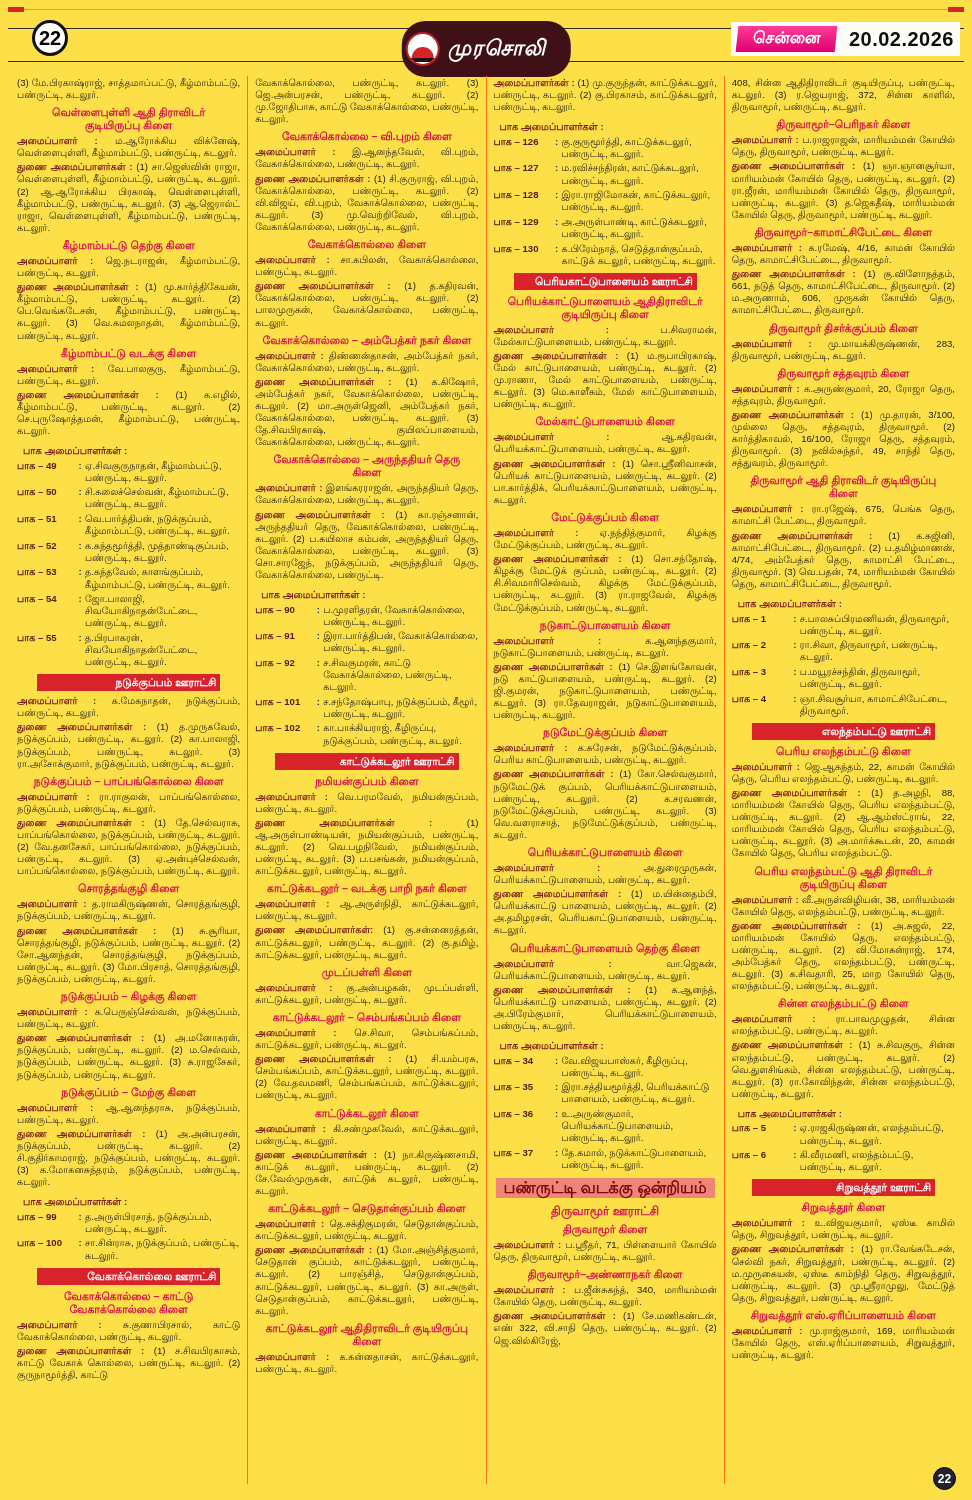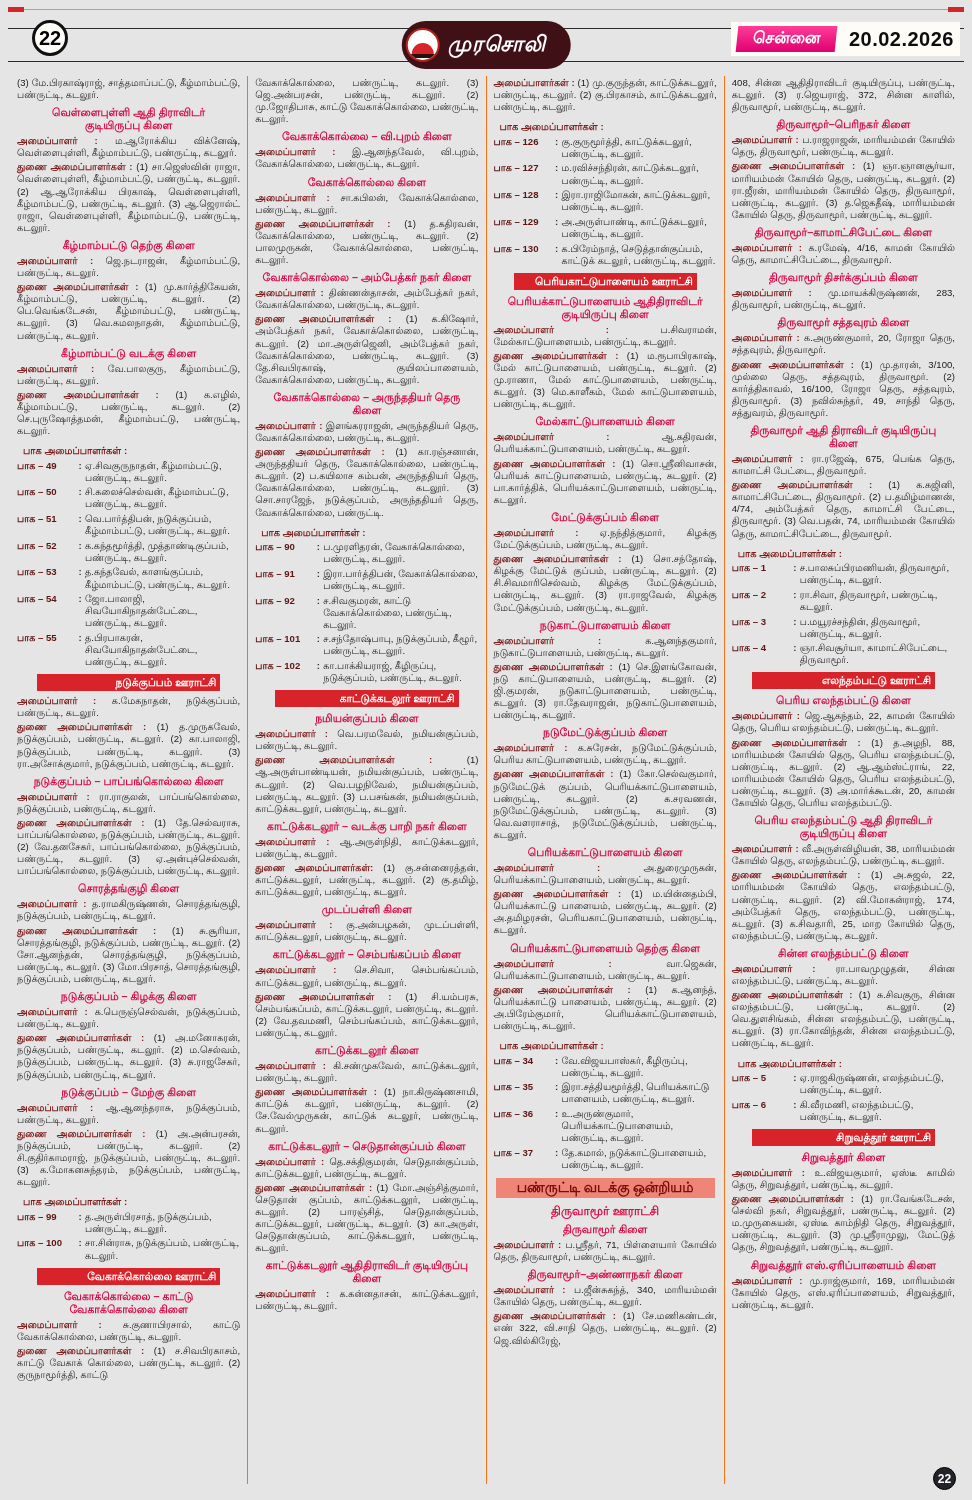--- a/index.html
+++ b/index.html
@@ -6,51 +6,51 @@
     --accent-red:#d8232a;
     --heading-pink:#d6114b;
     --label-maroon:#7c1f1d;
     --edition-magenta:#e00070;
     --masthead-bg:#3f1016;
     --union-bg:#ef8577;
     --union-text:#7b0c0c;
   }
   *{box-sizing:border-box;}
   body{margin:0;background:#9a9a9a;font-family:"Liberation Sans",sans-serif;}
-  .page{width:972px;height:1500px;margin:0 auto;background:#e5e5e5;position:relative;overflow:hidden;color:#1b1b1b;}
+  .page{width:972px;height:1500px;margin:0 auto;background:#fde047;position:relative;overflow:hidden;color:#1b1b1b;}
 
   
   .toprule{position:absolute;top:9px;left:8px;right:8px;height:1px;background:#a5a5a5;}
   .toprule::before,.toprule::after{content:"";position:absolute;top:-2px;width:16px;height:5px;background:var(--accent-red);}
   .toprule::before{left:0;}
   .toprule::after{right:0;}
 
   
   .headrow{position:absolute;top:28px;left:8px;right:8px;height:34px;border-top:1.5px solid #2a2a2a;border-bottom:1.5px solid #2a2a2a;}
   .pagebadge{position:absolute;left:24px;top:-9px;width:36px;height:36px;border:3px solid #101010;border-radius:50%;background:#fdfcf7;display:flex;align-items:center;justify-content:center;font-weight:bold;font-size:20px;color:#000;}
-  .masthead{position:absolute;left:50%;top:-8px;transform:translateX(-50%);height:48px;background:var(--masthead-bg);border-radius:24px;display:flex;align-items:center;padding:0 24px 0 46px;text-align:right;}
+  .masthead{position:absolute;left:50%;top:-8px;transform:translateX(-50%);height:56px;background:var(--masthead-bg);border-radius:24px;display:flex;align-items:center;padding:0 24px 0 46px;text-align:right;}
   .emblem{position:absolute;left:4px;top:50%;transform:translateY(-50%);width:34px;height:34px;border-radius:50%;background:#fff;border:2px solid #b5221b;overflow:hidden;}
   .emblem::before{content:"";position:absolute;left:50%;bottom:6px;transform:translateX(-50%);width:22px;height:11px;background:var(--accent-red);border-radius:22px 22px 0 0;}
   .emblem::after{content:"";position:absolute;left:2px;right:2px;bottom:2px;height:4px;background:#20130f;}
   .mtext{color:#fff;font-weight:bold;font-style:italic;font-size:21px;letter-spacing:1px;white-space:nowrap;}
   .editionwrap{position:absolute;right:4px;top:-7px;display:flex;align-items:center;gap:12px;background:#fdfcf7;padding:4px 6px;}
   .edition{background:linear-gradient(180deg,#ff3c97,var(--edition-magenta));color:#fff;font-weight:bold;font-size:16px;padding:3px 16px;transform:skewX(-6deg);}
   .date{font-weight:bold;font-size:20px;color:#0d0d0d;letter-spacing:0.5px;}
 
   
   .columns{position:absolute;top:76px;left:10px;right:10px;bottom:16px;display:flex;}
   .col{flex:1 1 0;padding:0 7px;overflow:hidden;}
   .col + .col{border-left:1px solid #f97316;}
 
   .para{font-size:9.6px;line-height:12.1px;text-align:justify;margin:1px 0 2px;}
   .plab{font-weight:bold;color:var(--label-maroon);}
   .h2{color:var(--heading-pink);font-weight:bold;font-size:10.8px;line-height:13px;text-align:center;margin:5px 6px 3px;}
   .sub{color:var(--heading-pink);font-weight:bold;font-size:12px;line-height:14px;text-align:center;margin:6px 4px 3px;}
   .banner{background:var(--accent-red);color:#fff;font-weight:bold;font-size:10.6px;line-height:13px;text-align:right;margin:6px 20px 4px;padding:2px 4px;}
-  .union{background:var(--union-bg);color:var(--union-text);font-weight:bold;font-size:14px;line-height:14px;text-align:center;margin:7px 2px 4px;padding:3px 0;font-family:Liberation Serif, serif;}
+  .union{background:var(--union-bg);color:var(--union-text);font-weight:bold;font-size:16px;line-height:14px;text-align:center;margin:7px 2px 4px;padding:3px 0;}
   .plabel{font-weight:bold;color:var(--label-maroon);font-size:9.8px;line-height:12.5px;margin:8px 0 2px 6px;}
   .pak{display:flex;font-size:9.6px;line-height:12.1px;margin:1px 0 2.5px;}
   .pak-num{flex:0 0 58px;font-weight:bold;color:#5d1513;white-space:nowrap;}
   .pak-sep{flex:0 0 10px;text-align:center;font-weight:bold;color:#333;}
   .pak-text{flex:1 1 auto;}
 
   .bottombadge{position:absolute;right:16px;bottom:10px;width:23px;height:23px;border-radius:50%;background:#23232b;border:1.5px solid #000;color:#fff;font-weight:bold;font-size:12px;display:flex;align-items:center;justify-content:center;}
 </style>
 </head>
 <body>
@@ -147,20 +147,21 @@
         </div>
         <div class="banner">வேகாக்கொல்லை ஊராட்சி</div>
         <div class="h2">வேகாக்கொல்லை – காட்டு வேகாக்கொல்லை கிளை</div>
         <div class="para"><span class="plab">அமைப்பாளர் : </span>சு.குணாபிரசால், காட்டு வேகாக்கொல்லை, பண்ருட்டி, கடலூர்.</div>
         <div class="para"><span class="plab">துணை அமைப்பாளர்கள் : </span>(1) ச.சிவபிரகாசம், காட்டு வேகாக் கொல்லை, பண்ருட்டி, கடலூர். (2) குருநாமூர்த்தி, காட்டு</div>
       </div>
       <div class="col">
         <div class="para">வேகாக்கொல்லை, பண்ருட்டி, கடலூர். (3) ஜெ.அன்பரசன், பண்ருட்டி, கடலூர். (2) மு.ஜோதிபாசு, காட்டு வேகாக்கொல்லை, பண்ருட்டி, கடலூர்.</div>
         <div class="h2">வேகாக்கொல்லை – வி.புறம் கிளை</div>
         <div class="para"><span class="plab">அமைப்பாளர் : </span>இ.ஆனந்தவேல், வி.புறம், வேகாக்கொல்லை, பண்ருட்டி, கடலூர்.</div>
+        <div class="para"><span class="plab">துணை அமைப்பாளர்கள் : </span>(1) சி.குருராஜ், வி.புறம், வேகாக்கொல்லை, பண்ருட்டி, கடலூர். (2) வி.விஜய், வி.புறம், வேகாக்கொல்லை, பண்ருட்டி, கடலூர். (3) மு.வெற்றிவேல், வி.புறம், வேகாக்கொல்லை, பண்ருட்டி, கடலூர்.</div>
         <div class="h2">வேகாக்கொல்லை கிளை</div>
         <div class="para"><span class="plab">அமைப்பாளர் : </span>சா.கபிலன், வேகாக்கொல்லை, பண்ருட்டி, கடலூர்.</div>
         <div class="para"><span class="plab">துணை அமைப்பாளர்கள் : </span>(1) த.கதிரவன், வேகாக்கொல்லை, பண்ருட்டி, கடலூர். (2) பாலமுருகன், வேகாக்கொல்லை, பண்ருட்டி, கடலூர்.</div>
         <div class="h2">வேகாக்கொல்லை – அம்பேத்கர் நகர் கிளை</div>
         <div class="para"><span class="plab">அமைப்பாளர் : </span>திண்ணன்தாசன், அம்பேத்கர் நகர், வேகாக்கொல்லை, பண்ருட்டி, கடலூர்.</div>
         <div class="para"><span class="plab">துணை அமைப்பாளர்கள் : </span>(1) க.கிஷோர், அம்பேத்கர் நகர், வேகாக்கொல்லை, பண்ருட்டி, கடலூர். (2) மா.அருள்ஜெனி, அம்பேத்கர் நகர், வேகாக்கொல்லை, பண்ருட்டி, கடலூர். (3) தே.சிவபிரகாஷ், குயிலப்பாளையம், வேகாக்கொல்லை, பண்ருட்டி, கடலூர்.</div>
         <div class="h2">வேகாக்கொல்லை – அருந்ததியர் தெரு கிளை</div>
         <div class="para"><span class="plab">அமைப்பாளர் : </span>இளங்கரராஜன், அருந்ததியர் தெரு, வேகாக்கொல்லை, பண்ருட்டி, கடலூர்.</div>
         <div class="para"><span class="plab">துணை அமைப்பாளர்கள் : </span>(1) கா.ரஞ்சனான், அருந்ததியர் தெரு, வேகாக்கொல்லை, பண்ருட்டி, கடலூர். (2) ப.கயிலாச கம்பன், அருந்ததியர் தெரு, வேகாக்கொல்லை, பண்ருட்டி, கடலூர். (3) சொ.சாரஜேந், நடுக்குப்பம், அருந்ததியர் தெரு, வேகாக்கொல்லை, பண்ருட்டி.</div>
         <div class="plabel">பாக அமைப்பாளர்கள் :</div>
@@ -289,20 +290,21 @@
         <div class="para"><span class="plab">அமைப்பாளர் : </span>ப.ஜீன்சுகந்த், 340, மாரியம்மன் கோயில் தெரு, பண்ருட்டி, கடலூர்.</div>
         <div class="para"><span class="plab">துணை அமைப்பாளர்கள் : </span>(1) சே.மணிகண்டன், எண் 322, வி.சாநி தெரு, பண்ருட்டி, கடலூர். (2) ஜெ.வில்கிரேஜ்,</div>
       </div>
       <div class="col">
         <div class="para">408, சின்ன ஆதிதிராவிடர் குடியிருப்பு, பண்ருட்டி, கடலூர். (3) ர.ஜெயராஜ், 372, சின்ன காளில், திருவாமூர், பண்ருட்டி, கடலூர்.</div>
         <div class="h2">திருவாமூர்–பெரிநகர் கிளை</div>
         <div class="para"><span class="plab">அமைப்பாளர் : </span>ப.ராஜராஜன், மாரியம்மன் கோயில் தெரு, திருவாமூர், பண்ருட்டி, கடலூர்.</div>
         <div class="para"><span class="plab">துணை அமைப்பாளர்கள் : </span>(1) ஞா.ஞானசூர்யா, மாரியம்மன் கோயில் தெரு, பண்ருட்டி, கடலூர். (2) ரா.ஜீரன், மாரியம்மன் கோயில் தெரு, திருவாமூர், பண்ருட்டி, கடலூர். (3) த.ஜெகதீஷ், மாரியம்மன் கோயில் தெரு, திருவாமூர், பண்ருட்டி, கடலூர்.</div>
         <div class="h2">திருவாமூர்–காமாட்சிபேட்டை கிளை</div>
         <div class="para"><span class="plab">அமைப்பாளர் : </span>க.ரமேஷ், 4/16, காமன் கோயில் தெரு, காமாட்சிபேட்டை, திருவாமூர்.</div>
+        <div class="para"><span class="plab">துணை அமைப்பாளர்கள் : </span>(1) கு.விளோநத்தம், 661, நடுத் தெரு, காமாட்சிபேட்டை, திருவாமூர். (2) ம.அருணாம், 606, முருகன் கோயில் தெரு, காமாட்சிபேட்டை, திருவாமூர்.</div>
         <div class="h2">திருவாமூர் திசர்க்குப்பம் கிளை</div>
         <div class="para"><span class="plab">அமைப்பாளர் : </span>மு.மாயக்கிருஷ்ணன், 283, திருவாமூர், பண்ருட்டி, கடலூர்.</div>
         <div class="h2">திருவாமூர் சத்தவுரம் கிளை</div>
         <div class="para"><span class="plab">அமைப்பாளர் : </span>க.அருண்குமார், 20, ரோஜா தெரு, சத்தவுரம், திருவாமூர்.</div>
         <div class="para"><span class="plab">துணை அமைப்பாளர்கள் : </span>(1) மு.தாரன், 3/100, முல்லை தெரு, சத்தவுரம், திருவாமூர். (2) கார்த்திகாவல், 16/100, ரோஜா தெரு, சத்தவுரம், திருவாமூர். (3) நவில்சுந்தர், 49, சாந்தி தெரு, சத்துவரம், திருவாமூர்.</div>
         <div class="h2">திருவாமூர் ஆதி திராவிடர் குடியிருப்பு கிளை</div>
         <div class="para"><span class="plab">அமைப்பாளர் : </span>ரா.ரஜேஷ், 675, பெங்க தெரு, காமாட்சி பேட்டை, திருவாமூர்.</div>
         <div class="para"><span class="plab">துணை அமைப்பாளர்கள் : </span>(1) க.கஜினி, காமாட்சிபேட்டை, திருவாமூர். (2) ப.தமிழ்மாணன், 4/74, அம்பேத்கர் தெரு, காமாட்சி பேட்டை, திருவாமூர். (3) வெ.பதன், 74, மாரியம்மன் கோயில் தெரு, காமாட்சிபேட்டை, திருவாமூர்.</div>
         <div class="plabel">பாக அமைப்பாளர்கள் :</div>
         <div class="pak">

